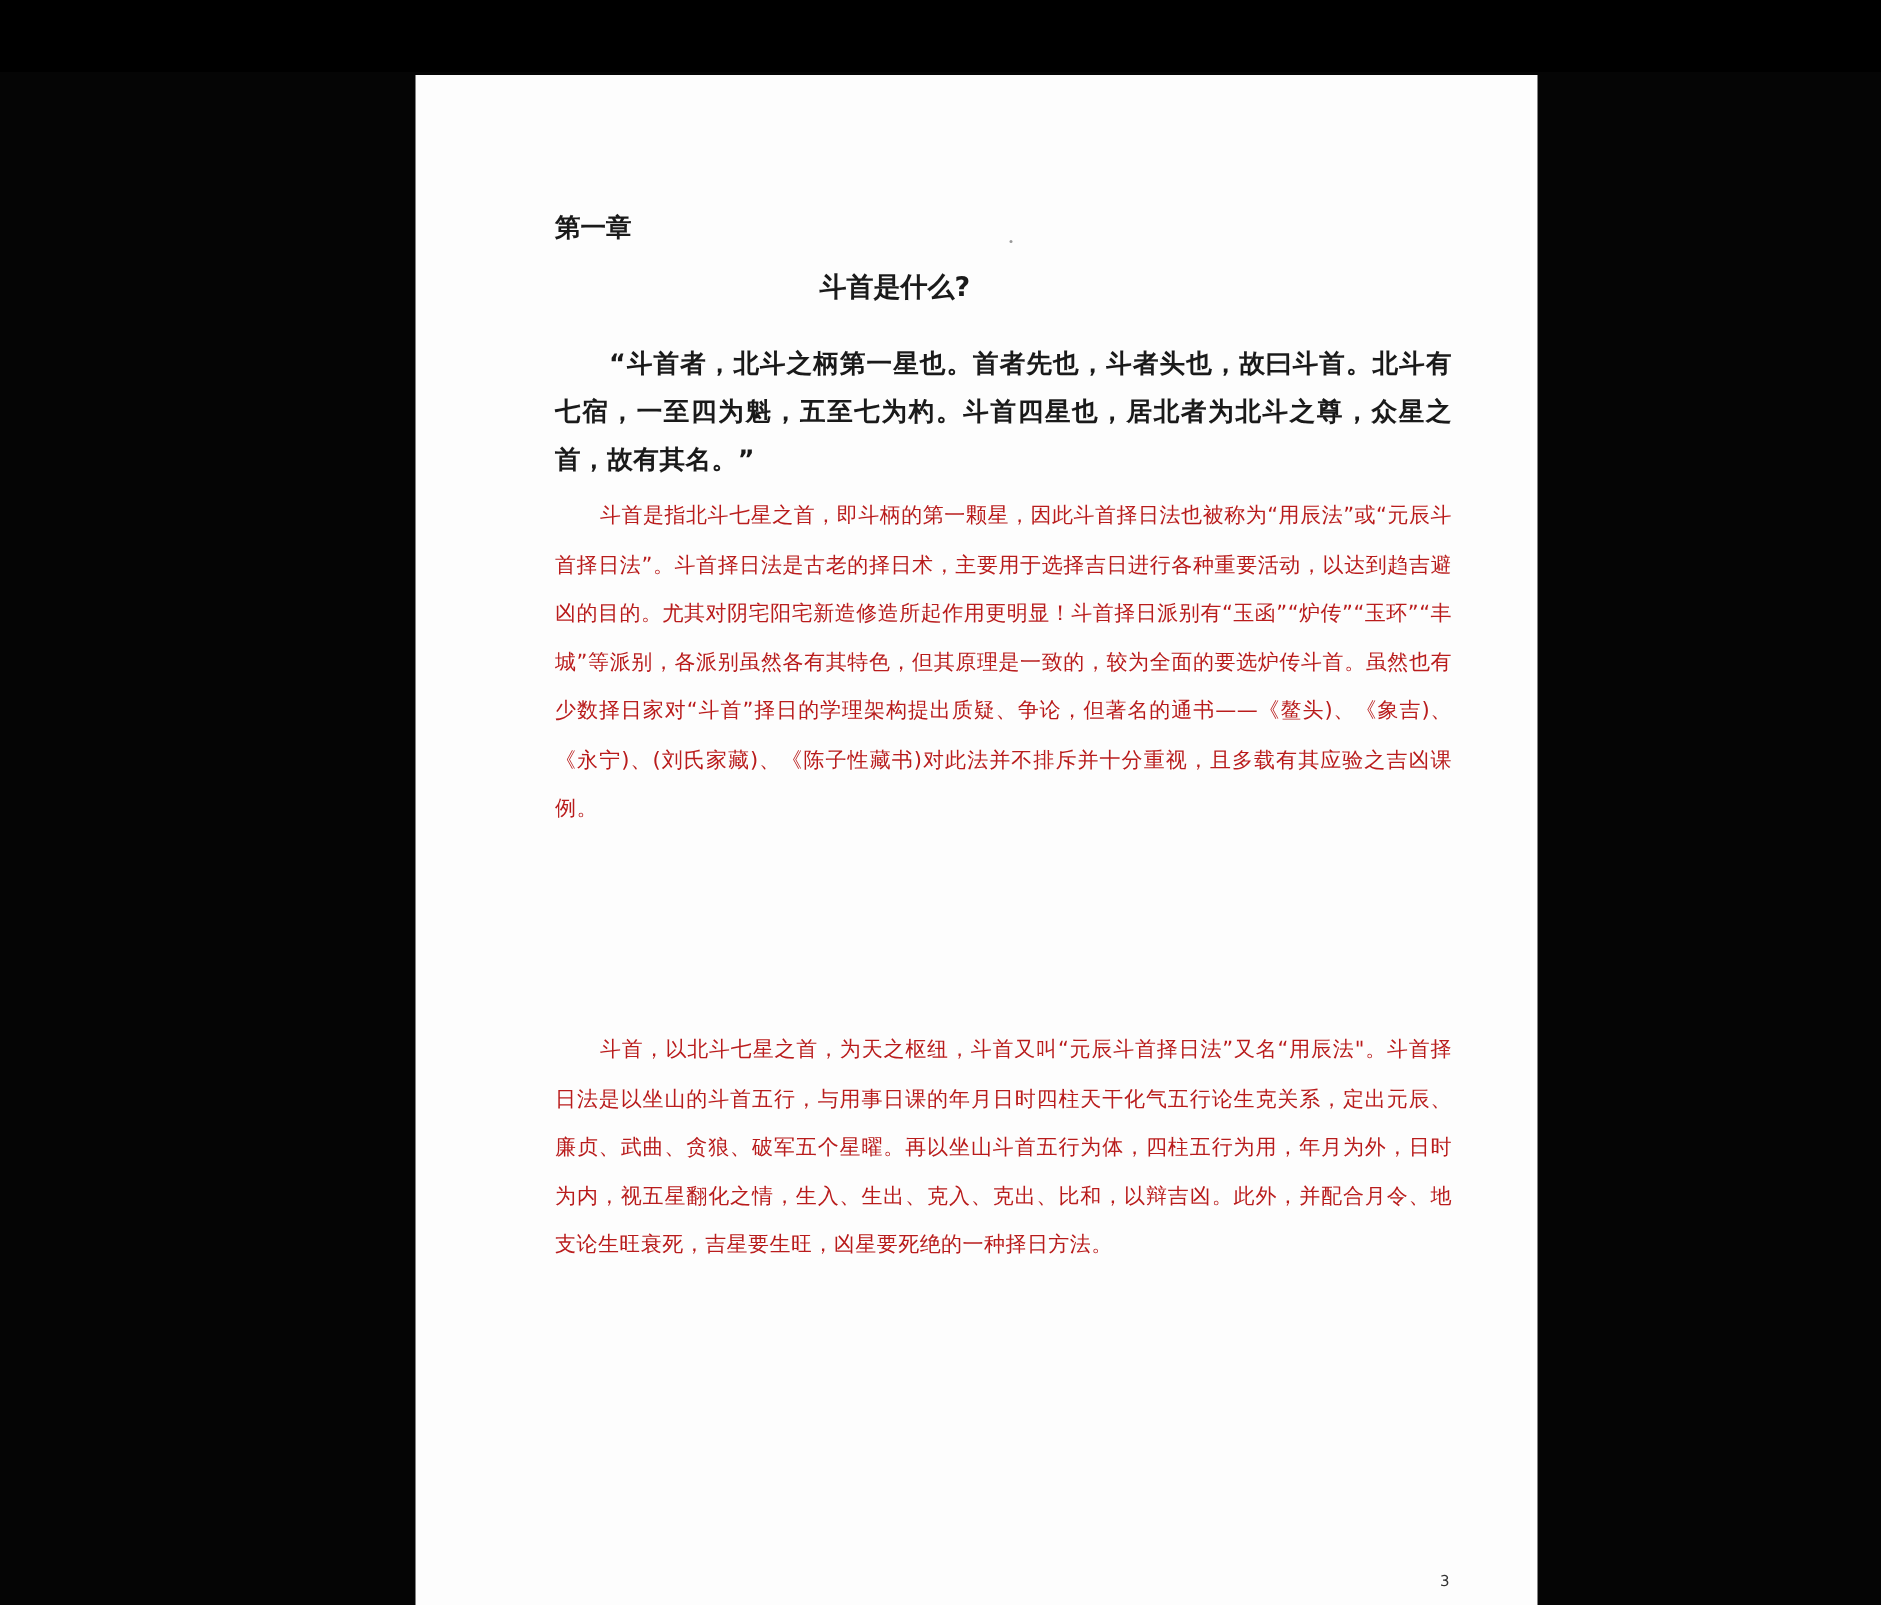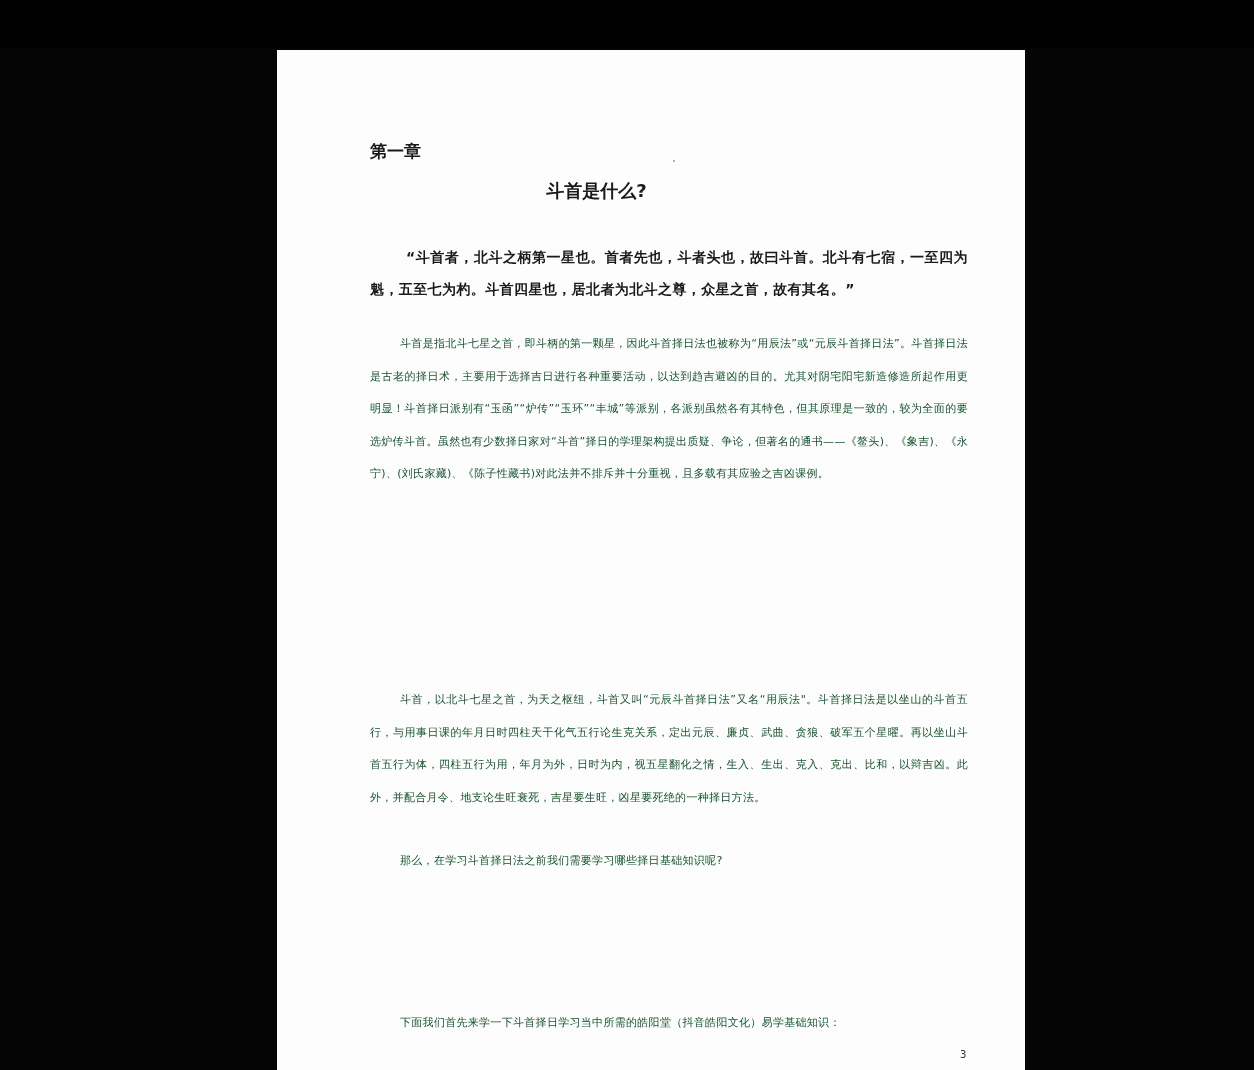--- a/index.html
+++ b/index.html
@@ -42,39 +42,39 @@
       top: 129px;
       text-align: center;
       font-size: 18px;
       font-weight: bold;
       padding-left: 40px;
       box-sizing: border-box;
     }
     .quote {
       position: absolute;
       left: 93px;
-      top: 191px;
+      top: 177px;
       width: 598px;
-      font-size: 14px;
+      font-size: 17px;
       font-weight: bold;
       line-height: 32px;
       text-indent: 36px;
       text-align: justify;
       letter-spacing: 0.4px;
     }
     .para {
       position: absolute;
       left: 93px;
       width: 598px;
-      font-size: 11px;
+      font-size: 14px;
       line-height: 32.5px;
       text-indent: 30px;
       text-align: justify;
       letter-spacing: 0.3px;
-      color: #14532d;
+      color: #b91c1c;
     }
     .p1 { top: 278px; }
     .p2 { top: 504px; text-indent: 36px; }
     .p3 { top: 634px; }
     .p4 { top: 795px; }
     .p5 { top: 827px; }
     .p6 { top: 957px; }
     .page-number {
       position: absolute;
       left: 683px;
@@ -100,18 +100,16 @@
     <div class="speck"></div>
 
     <div class="chapter">第一章</div>
 
     <div class="title">斗首是什么?</div>
 
     <div class="quote">“斗首者，北斗之柄第一星也。首者先也，斗者头也，故曰斗首。北斗有七宿，一至四为魁，五至七为杓。斗首四星也，居北者为北斗之尊，众星之首，故有其名。”</div>
 
     <div class="para p1">斗首是指北斗七星之首，即斗柄的第一颗星，因此斗首择日法也被称为“用辰法”或“元辰斗首择日法”。斗首择日法是古老的择日术，主要用于选择吉日进行各种重要活动，以达到趋吉避凶的目的。尤其对阴宅阳宅新造修造所起作用更明显！斗首择日派别有“玉函”“炉传”“玉环”“丰城”等派别，各派别虽然各有其特色，但其原理是一致的，较为全面的要选炉传斗首。虽然也有少数择日家对“斗首”择日的学理架构提出质疑、争论，但著名的通书——《鳌头)、《象吉)、《永宁)、(刘氏家藏)、《陈子性藏书)对此法并不排斥并十分重视，且多载有其应验之吉凶课例。</div>
     <div class="para p3">斗首，以北斗七星之首，为天之枢纽，斗首又叫“元辰斗首择日法”又名“用辰法"。斗首择日法是以坐山的斗首五行，与用事日课的年月日时四柱天干化气五行论生克关系，定出元辰、廉贞、武曲、贪狼、破军五个星曜。再以坐山斗首五行为体，四柱五行为用，年月为外，日时为内，视五星翻化之情，生入、生出、克入、克出、比和，以辩吉凶。此外，并配合月令、地支论生旺衰死，吉星要生旺，凶星要死绝的一种择日方法。</div>
-    <div class="para p4">那么，在学习斗首择日法之前我们需要学习哪些择日基础知识呢?</div>
-    <div class="para p6">下面我们首先来学一下斗首择日学习当中所需的皓阳堂（抖音皓阳文化）易学基础知识：</div>
 
     <div class="page-number">3</div>
   </div>
 </div>
 
 </body></html>

